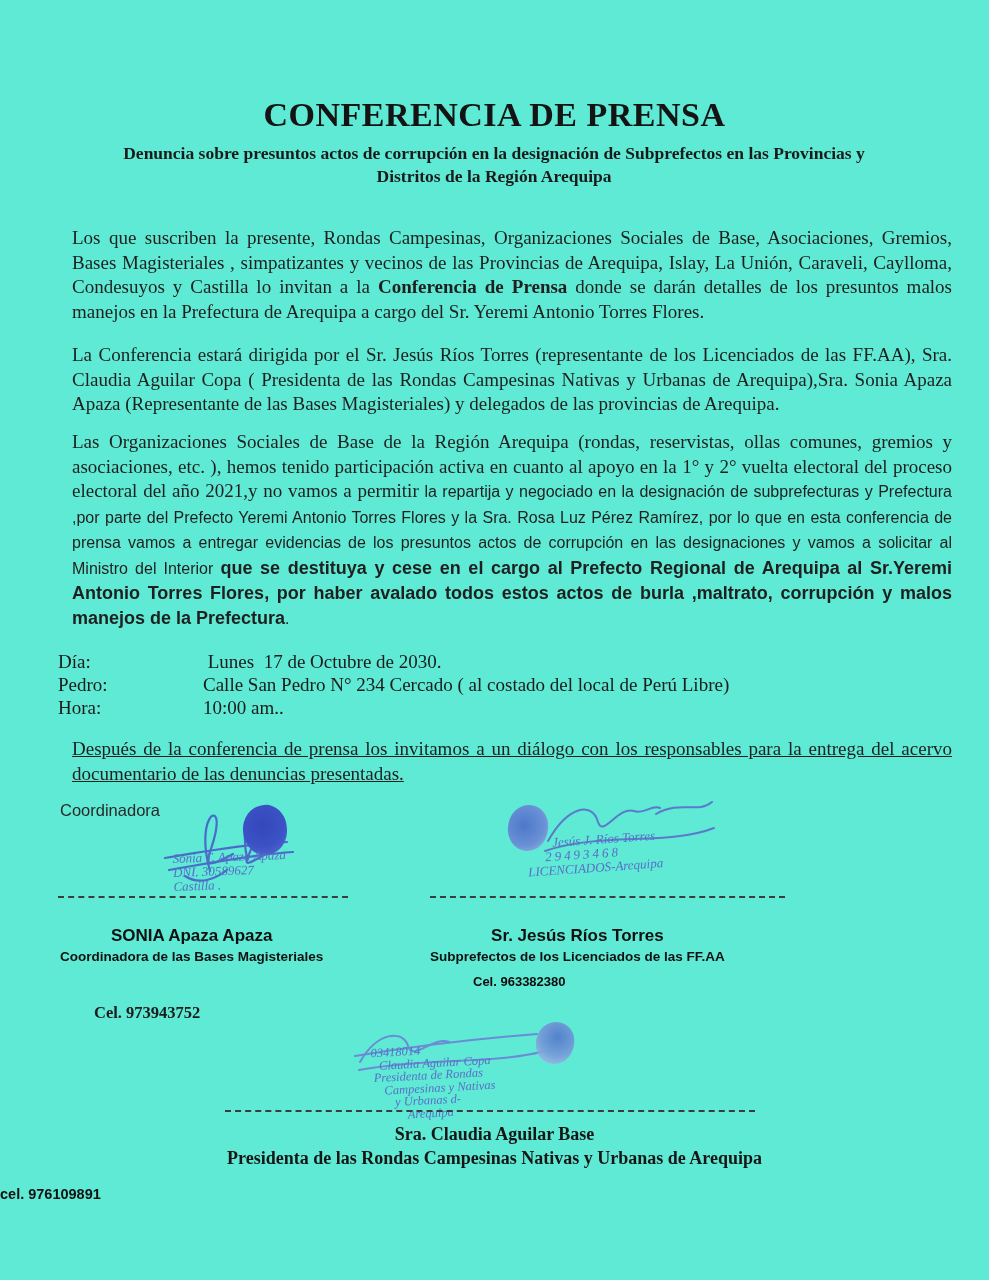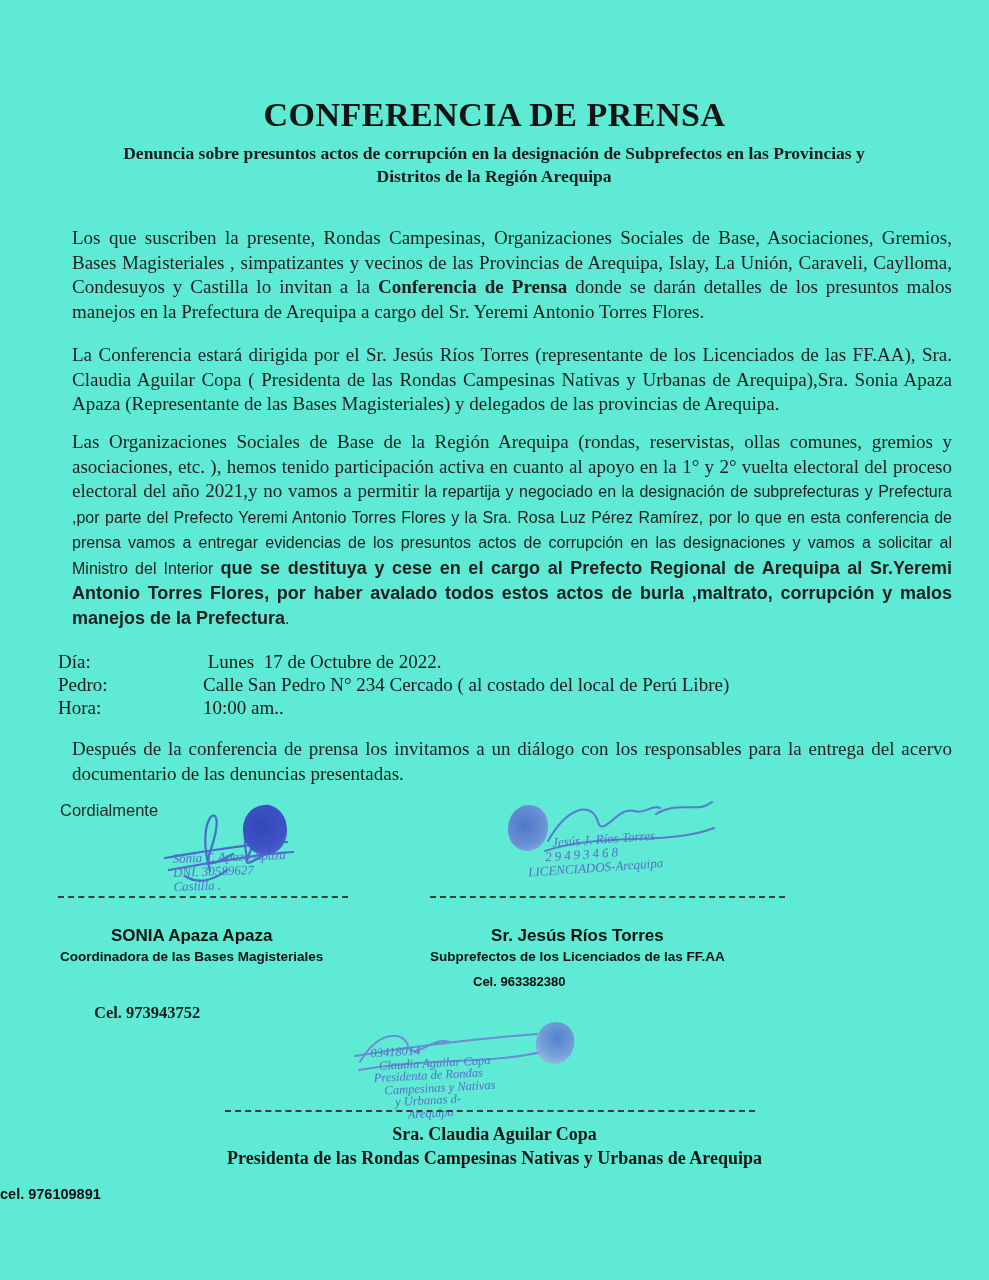--- a/index.html
+++ b/index.html
@@ -145,35 +145,35 @@
 
   <p class="abs body-par" style="top:226px;"><span class="serif">Los que suscriben la presente, Rondas Campesinas, Organizaciones Sociales de Base, Asociaciones, Gremios, Bases Magisteriales , simpatizantes y vecinos de las Provincias de  Arequipa, Islay, La Unión, Caraveli, Caylloma, Condesuyos y Castilla  lo invitan a la </span><span class="serif-bold">Conferencia de Prensa</span><span class="serif"> donde se darán detalles de los presuntos malos manejos en la Prefectura de Arequipa a cargo del Sr. Yeremi Antonio Torres Flores.</span></p>
 
   <p class="abs body-par serif" style="top:343px;">La Conferencia estará dirigida por el Sr.  Jesús Ríos Torres (representante de los Licenciados de las FF.AA), Sra. Claudia Aguilar Copa ( Presidenta de las Rondas Campesinas Nativas y Urbanas de Arequipa),Sra. Sonia Apaza Apaza (Representante de las Bases Magisteriales) y delegados de las provincias de Arequipa.</p>
 
   <p class="abs body-par" style="top:430px;"><span class="serif">Las Organizaciones Sociales de Base de la Región Arequipa (rondas, reservistas, ollas comunes, gremios y asociaciones, etc. ), hemos tenido participación  activa en cuanto al apoyo  en la 1° y 2° vuelta electoral del proceso electoral   del año 2021,y no vamos a permitir </span><span class="sans">la repartija y negociado en la designación de subprefecturas y Prefectura ,por parte del Prefecto Yeremi Antonio Torres Flores y la Sra. Rosa Luz Pérez Ramírez, por lo que en esta conferencia de prensa vamos a entregar evidencias de los presuntos actos de corrupción en las designaciones y vamos a solicitar al Ministro del Interior </span><span class="sans-bold">que se  destituya y cese en el cargo al Prefecto Regional de Arequipa al Sr.Yeremi Antonio Torres Flores, por haber avalado todos estos actos de burla ,maltrato, corrupción y malos manejos de la Prefectura</span><span class="sans">.</span></p>
 
   <div class="abs details">
     <div class="detail-row">
       <span class="detail-label">Día:</span>
-      <span class="detail-value"> Lunes  17 de Octubre de 2022.</span>
+      <span class="detail-value"> Lunes  17 de Octubre de 2030.</span>
     </div>
     <div class="detail-row">
       <span class="detail-label">Pedro:</span>
       <span class="detail-value">Calle San Pedro N° 234 Cercado ( al costado del local de Perú Libre)</span>
     </div>
     <div class="detail-row">
       <span class="detail-label">Hora:</span>
       <span class="detail-value">10:00 am..</span>
     </div>
   </div>
 
-  <p class="abs body-par serif" style="top:737px;">Después de la conferencia de prensa los invitamos a un diálogo con los responsables para la entrega del acervo documentario de las denuncias presentadas.</p>
-
-  <div class="abs closing">Cordialmente</div>
+  <p class="abs body-par serif" style="top:737px;text-decoration:underline;">Después de la conferencia de prensa los invitamos a un diálogo con los responsables para la entrega del acervo documentario de las denuncias presentadas.</p>
+
+  <div class="abs closing">Coordinadora</div>
 
   <svg class="abs sig-stroke" style="left:155px; top:796px;" width="170" height="100" viewBox="0 0 170 100">
     <g fill="none" stroke="#4a5ec8" stroke-width="2.2" stroke-linecap="round" opacity="0.9">
       <path d="M55,75 C40,22 66,4 61,34 C57,60 38,80 78,58"></path>
       <path d="M92,62 C82,14 110,4 101,38 C95,64 78,78 114,56"></path>
       <path d="M10,62 C50,55 95,48 132,46"></path>
       <path d="M14,74 C55,67 100,58 138,56"></path>
       <path d="M30,80 C45,90 62,82 72,74"></path>
     </g>
   </svg>
@@ -225,17 +225,17 @@
     <span class="hw-line">03418014</span>
     <span class="hw-line" style="margin-left:8px;">Claudia Aguilar Copa</span>
     <span class="hw-line" style="margin-left:2px;">Presidenta de Rondas</span>
     <span class="hw-line" style="margin-left:12px;">Campesinas y Nativas</span>
     <span class="hw-line" style="margin-left:22px;">y Urbanas d-</span>
     <span class="hw-line" style="margin-left:34px;">Arequipa</span>
   </div>
 
   <div class="abs sig-divider" style="left:225px; top:1110px; width:530px; border-top-width:2.5px;"></div>
 
-  <div class="abs bottom-center" style="top:1124px;">Sra. Claudia Aguilar Copa</div>
+  <div class="abs bottom-center" style="top:1124px;">Sra. Claudia Aguilar Base</div>
   <div class="abs bottom-center" style="top:1148px;">Presidenta de las Rondas Campesinas Nativas y Urbanas de Arequipa</div>
   <div class="abs bottom-cel" style="top:1186px;">cel. 976109891</div>
 
 </div>
 
 </body></html>

